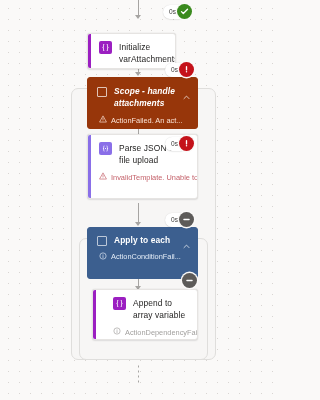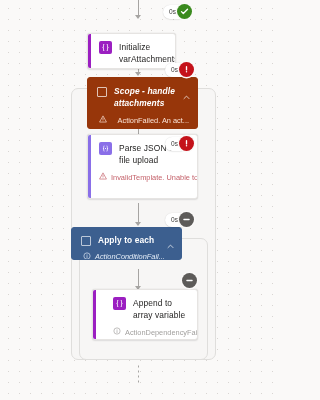--- a/index.html
+++ b/index.html
@@ -93,27 +93,27 @@
     font-size:7.4px;line-height:10px;
     white-space:nowrap;overflow:hidden;
   }
   .msg-ico{flex:0 0 auto;display:block;}
 
   
   .card-scope{
     background:#97360a;border:1px solid #97360a;
   }
   .card-scope .card-title{color:#ffffff;font-style:italic;}
-  .card-scope .card-msg{color:#fbe3d6;justify-content:space-between;}
+  .card-scope .card-msg{color:#fbe3d6;}
 
   .card-foreach{
     background:#3c5f8f;border:1px solid #3c5f8f;
   }
   .card-foreach .card-title{color:#ffffff;}
-  .card-foreach .card-msg{color:#e3ecf7;font-style:italic;}
+  .card-foreach .card-msg{color:#e3ecf7;}
 
   .chev{
     position:absolute;right:7px;top:9px;
     width:7px;height:7px;
   }
 
   
   .badge-wrap{
     position:absolute;
     display:flex;align-items:center;
@@ -245,21 +245,21 @@
   <div class="badge-wrap" style="left:165px;top:136px;">
     <span class="dur-pill">0s</span>
     <span class="st-circle fail">
       <svg class="st-glyph" width="9" height="9" viewBox="0 0 12 12" aria-hidden="true">
         <path d="M6 2.3v4.2" stroke="#fff" stroke-width="1.8" stroke-linecap="round"></path>
         <circle cx="6" cy="9.1" r="1" fill="#fff"></circle>
       </svg>
     </span>
   </div>
 
-  <div class="card card-foreach" style="left:71px;top:227px;width:111px;height:33px;">
+  <div class="card card-foreach" style="left:87px;top:227px;width:111px;height:52px;">
     <div class="card-body" style="padding:6px 8px 5px 9px;">
       <span class="nicon plain"></span>
       <span class="card-title bold">Apply to each</span>
     </div>
     <span class="chev" style="top:8px;">
       <svg width="7" height="7" viewBox="0 0 10 10" aria-hidden="true">
         <path d="M1.4 6.6L5 3l3.6 3.6" stroke="#ffffff" stroke-width="1" fill="none" stroke-linecap="round" stroke-linejoin="round"></path>
       </svg>
     </span>
     <div class="card-msg" style="padding-bottom:5px;">

